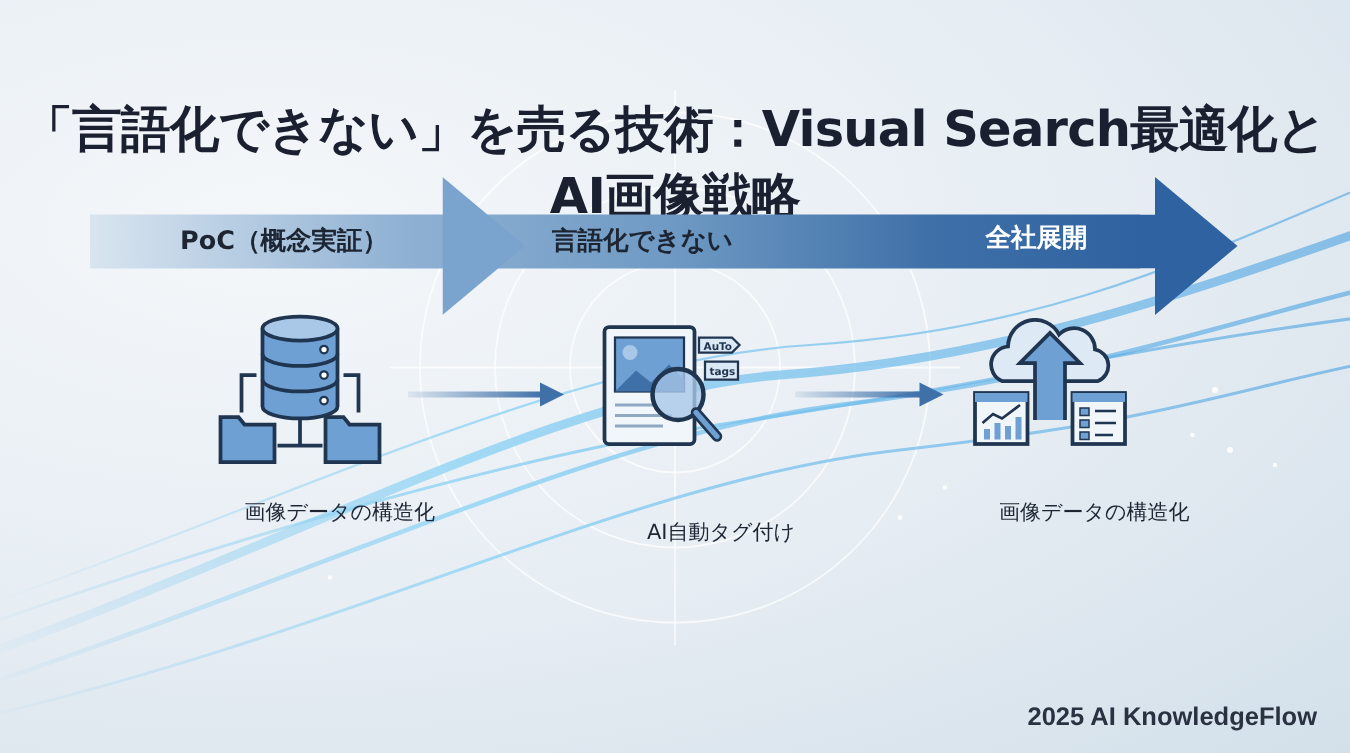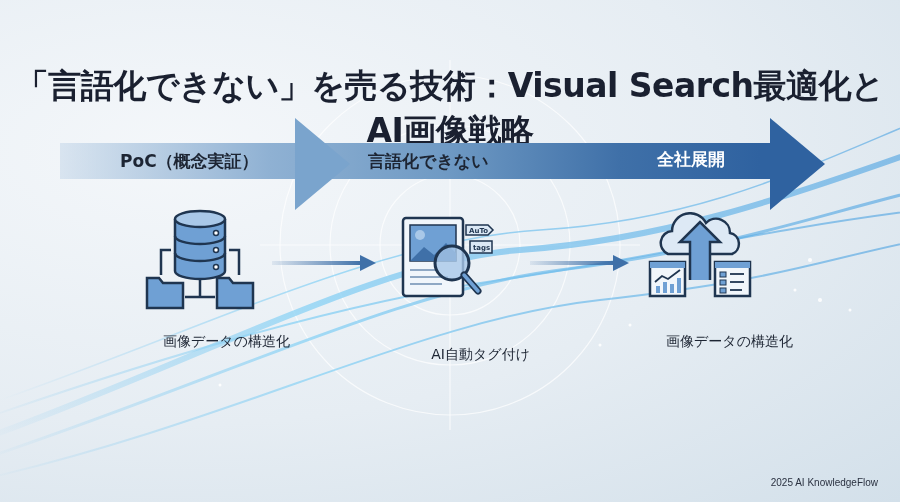--- a/index.html
+++ b/index.html
@@ -9,21 +9,21 @@
   .deco { position:absolute; left:0; top:0; width:900px; height:502px; pointer-events:none; }
   .title { position:absolute; left:0; top:24px; width:900px; text-align:center; font-size:33px; font-weight:bold; color:#1a2030; letter-spacing:-0.5px;margin-top:40px; }
   .band { position:absolute; left:60px; top:143px; width:700px; height:36px;
     background: linear-gradient(90deg, rgba(160,190,220,0.3) 0%, #8fb1d3 30%, #6f9ac4 55%, #3f70a8 80%, #2f62a0 100%); }
   .arrowhead { position:absolute; }
   .stage { position:absolute; top:145px; font-size:17px; font-weight:bold; color:#1d2533; line-height:32px; }
   .stage.light { color:#ffffff;font-family:Liberation Mono, monospace; }
   .icon { position:absolute; }
   .caption { position:absolute; font-size:14px; font-weight:normal; color:#1d2533; text-align:right; }
   .flow-arrow { position:absolute; }
-  .footer { position:absolute; right:22px; bottom:14px; font-family:"Liberation Sans", sans-serif; font-size:10px; color:#2a3140; }
+  .footer { position:absolute; right:22px; bottom:14px; font-family:"Liberation Sans", sans-serif; font-size:17px; color:#2a3140;font-weight:bold; }
 </style>
 </head>
 <body>
 
 <div class="slide">
 
   <svg class="deco" viewBox="0 0 900 502">
     <defs>
       <linearGradient id="swoosh" x1="0" y1="1" x2="1" y2="0">
         <stop offset="0" stop-color="#7fc6ee" stop-opacity="0"></stop>

